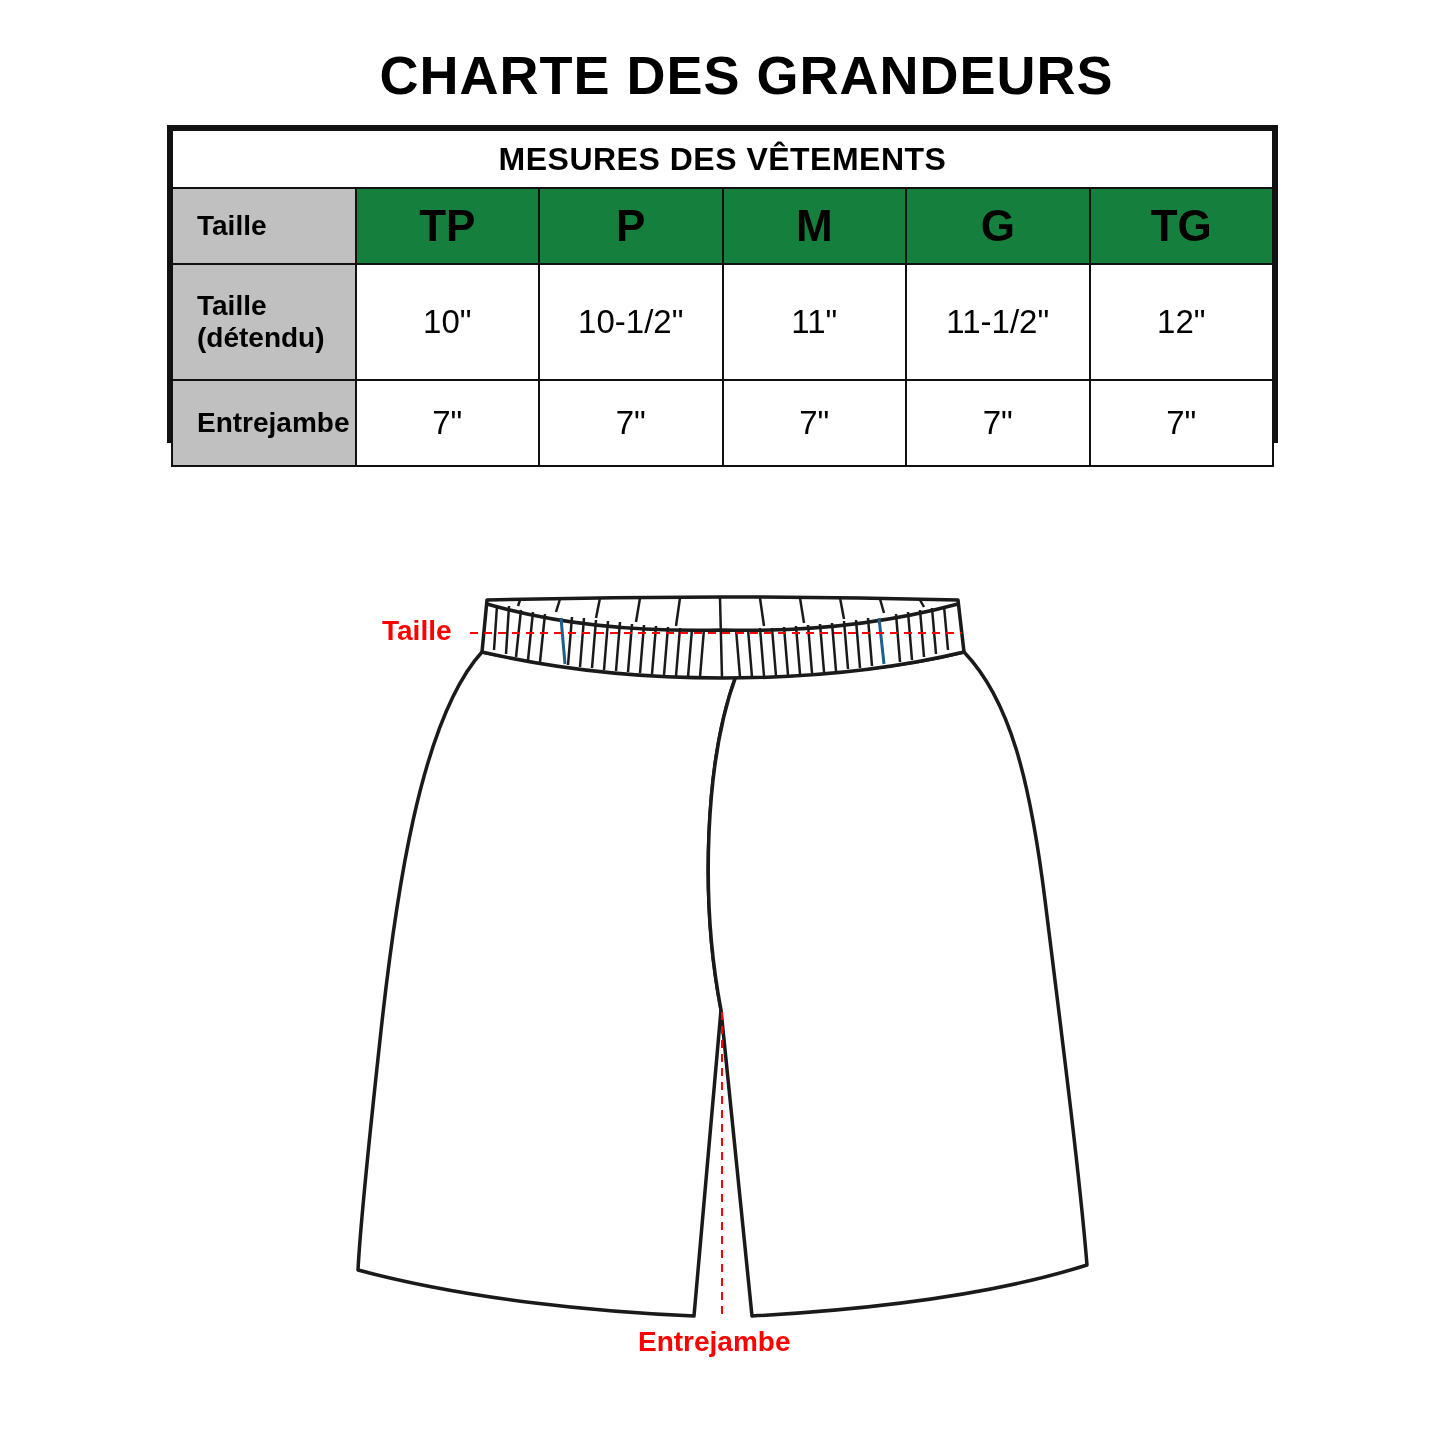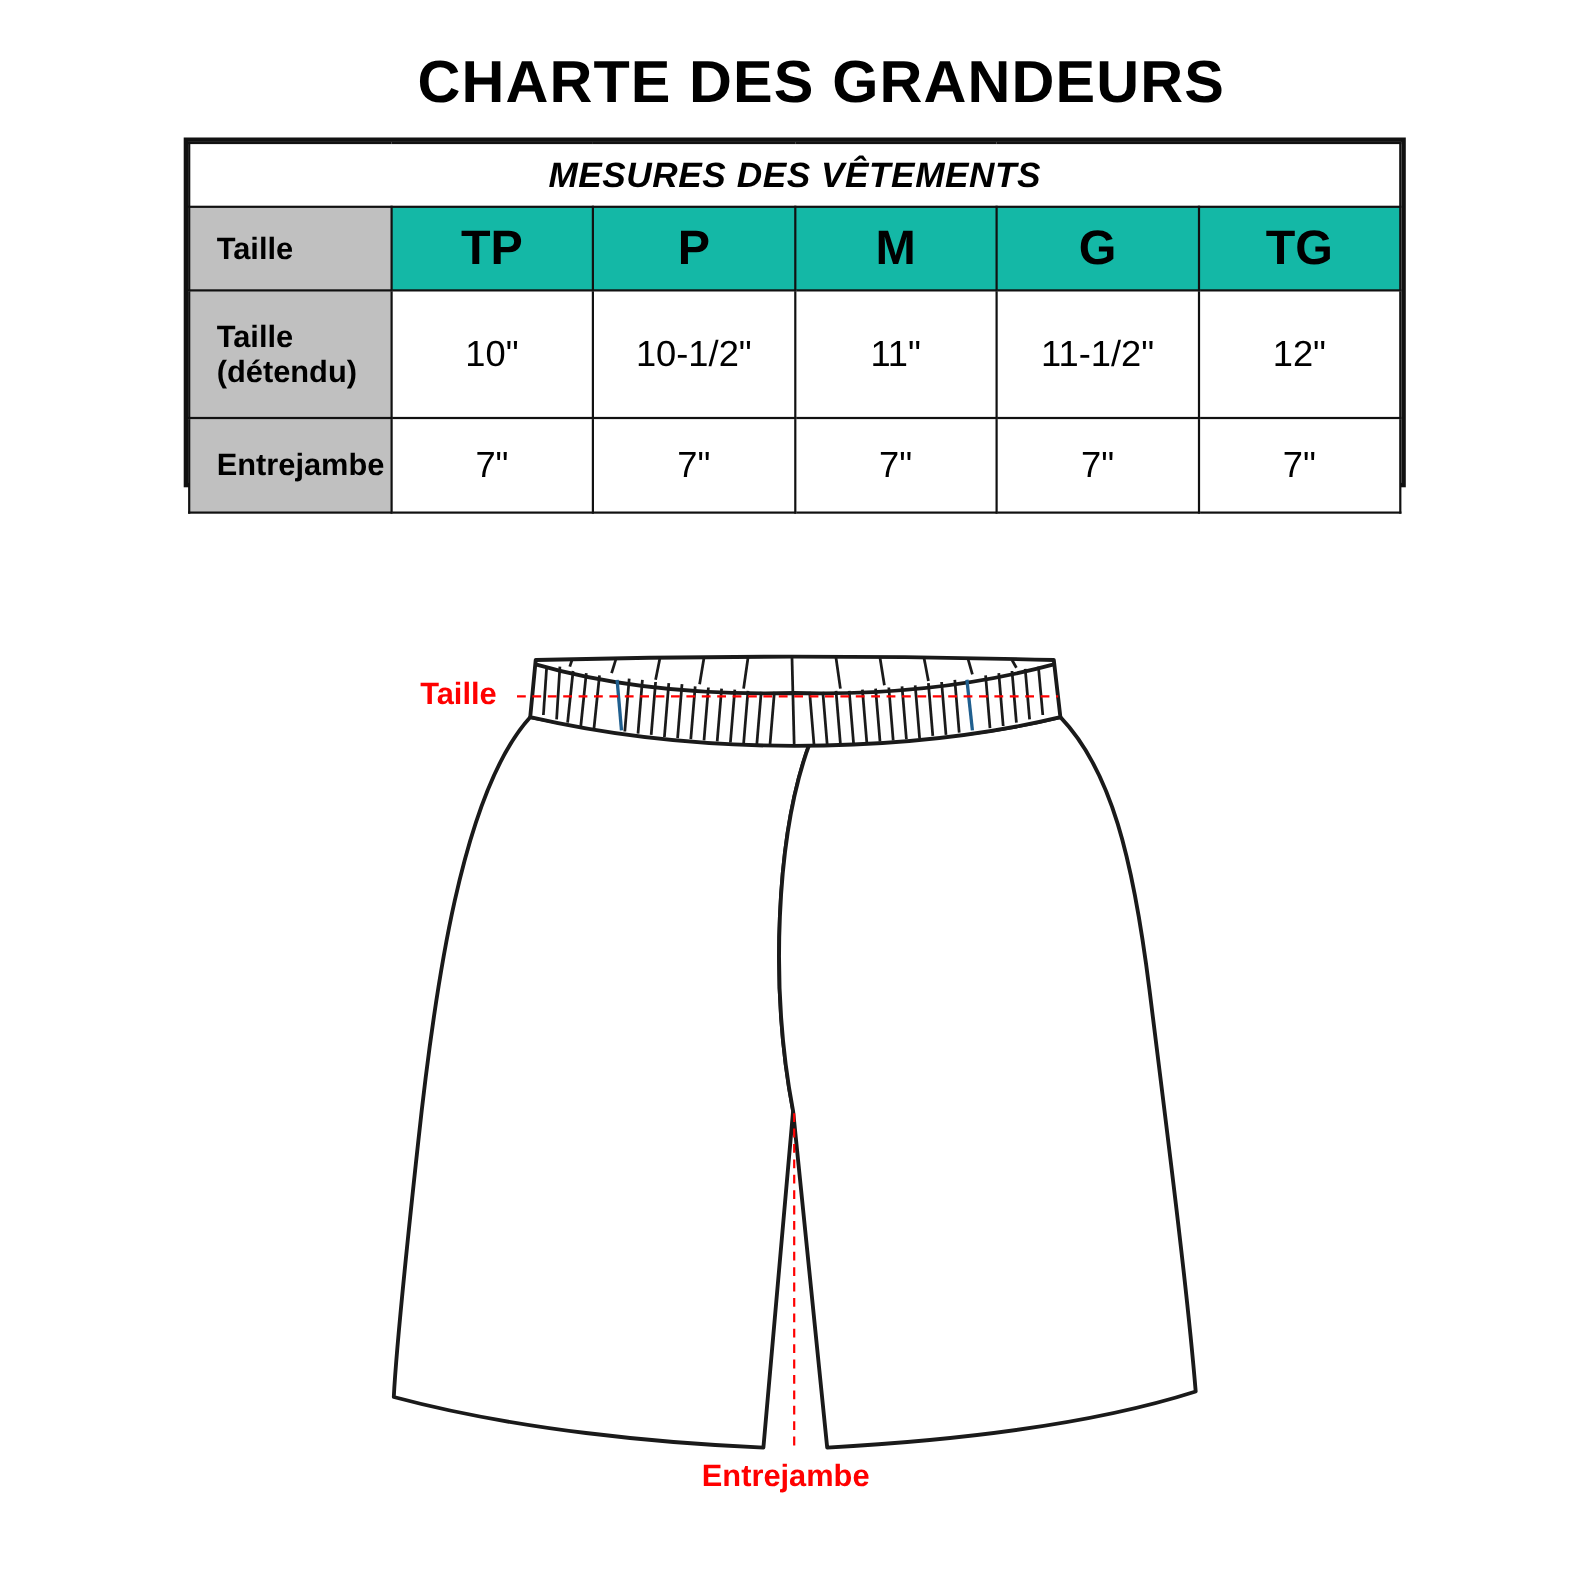--- a/index.html
+++ b/index.html
@@ -4,24 +4,24 @@
   <style>
     html, body { margin: 0; padding: 0; background: #ffffff; }
     body { width: 1445px; height: 1445px; position: relative; overflow: hidden;
            font-family: "Liberation Sans", "DejaVu Sans", sans-serif; color: #000; }
     .title { position: absolute; left: 0; top: 42px; width: 1445px; text-align: center;
              font-size: 54px; font-weight: bold; letter-spacing: 1px; line-height: 66px; margin-left: 24px; }
     .chart-table { position: absolute; left: 167px; top: 125px; width: 1111px; height: 318px;
                    border: 4px solid #111; box-sizing: border-box; }
     .chart-table table { width: 100%; height: 100%; border-collapse: collapse; table-layout: fixed; }
     .chart-table td { border: 2px solid #111; text-align: center; padding: 0; }
-    .caption-cell { height: 56px; background: #fff; font-size: 32px; font-weight: bold; letter-spacing: 0.5px; font-style: italic; }
+    .caption-cell { height: 56px; background: #fff; font-size: 32px; font-weight: bold; letter-spacing: 0.5px; }
     .label-cell { background: #c0c0c0; text-align: left !important; padding-left: 24px !important;
                   font-size: 28px; font-weight: bold; }
-    .size-head { background: #14b8a6; font-size: 44px; font-weight: bold; }
+    .size-head { background: #15803d; font-size: 44px; font-weight: bold; }
     .value-cell { background: #fff; font-size: 33px; }
     .row-head { height: 76px; }
     .row-waist { height: 116px; }
     .row-inseam { height: 86px; }
     .drawing { position: absolute; left: 0; top: 0; width: 1445px; height: 1445px; pointer-events: none; }
     .lbl { position: absolute; color: #ff0000; font-weight: bold; font-size: 28px; }
     .lbl-waist { left: 382px; top: 615px; }
     .lbl-inseam { left: 638px; top: 1326px; }
   </style>
 </head>

